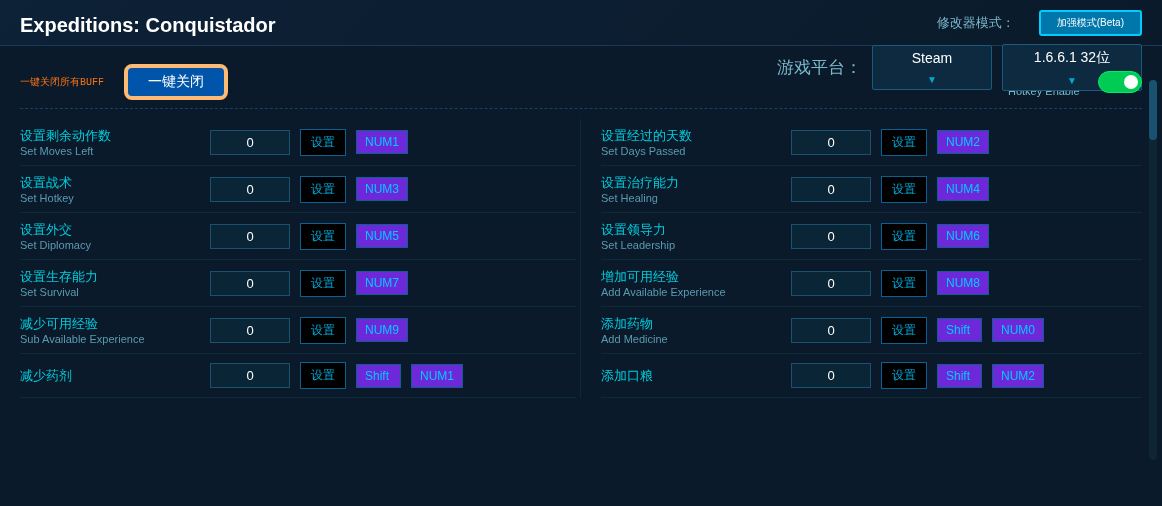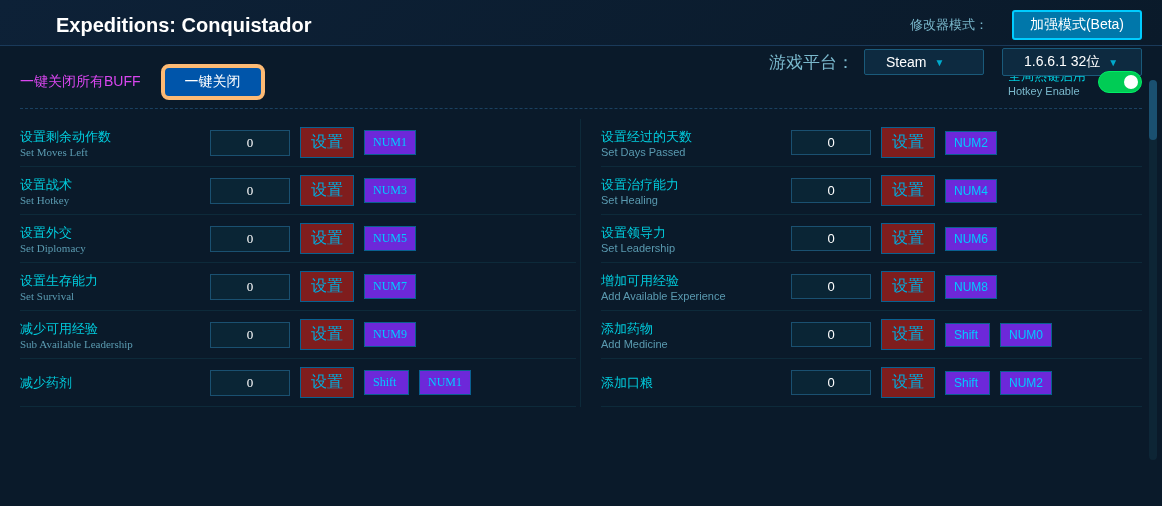--- a/index.html
+++ b/index.html
@@ -19,21 +19,20 @@
     .title-zh {
       font-size: 18px;
       font-weight: bold;
       color: #00eaff;
     }
     .title-en {
       font-size: 20px;
       font-weight: bold;
       color: #ffffff;
       margin-top: 2px;
-      margin-left: 36px;
     }
     .header-right {
       position: absolute;
       top: 10px;
       right: 20px;
       display: flex;
       flex-direction: column;
       gap: 8px;
       align-items: flex-end;
     }
@@ -44,21 +43,21 @@
     }
     .mode-label {
       color: #7ab8cc;
       font-size: 13px;
     }
     .mode-btn {
       background: #1a6a8a;
       border: 2px solid #00aacc;
       color: #00eaff;
       padding: 4px 16px;
-      font-size: 14px;
+      font-size: 10px;
       font-family: inherit;
       cursor: pointer;
       border-radius: 3px;
     }
     .mode-btn.active {
       background: #0077aa;
       border-color: #00ccff;
       color: #ffffff;
     }
     .platform-row {
@@ -67,57 +66,58 @@
       gap: 10px;
     }
     .platform-label {
       color: #7ab8cc;
       font-size: 17px;
     }
     .dropdown {
       background: #0d2a40;
       border: 1px solid #1a5a7a;
       color: #ffffff;
-      padding: 4px 21px;
+      padding: 4px 4px;
       font-size: 14px;
       font-family: inherit;
       cursor: pointer;
       display: flex;
       align-items: center;
       gap: 8px;
       min-width: 120px;
       border-radius: 2px;
+      flex-direction: column;
     }
     .dropdown-arrow {
       color: #00aacc;
       font-size: 10px;
     }
     .version-dropdown {
       min-width: 140px;
-      margin-left: 8px;
     }
     .content {
       padding: 10px 20px;
     }
     .top-controls {
       display: flex;
       align-items: center;
       justify-content: space-between;
       padding: 8px 0;
       border-bottom: 1px dashed #1a4060;
       margin-bottom: 10px;
     }
     .buff-section {
       display: flex;
       align-items: center;
       gap: 20px;
     }
     .buff-label {
-      font-size: 14px;
-      color: #d946ef;
+      font-size: 10px;
+      color: #f97316;
+      font-family: Liberation Mono, monospace;
     }
     .btn-close-all {
       background: #0055aa;
       border: 4px solid #fdba74;
       color: #ffffff;
       padding: 5px 20px;
       font-size: 14px;
       font-family: inherit;
       cursor: pointer;
       border-radius: 8px;
@@ -187,46 +187,45 @@
       background: #0a2535;
       border: 1px solid #1a5070;
       color: #ffffff;
       width: 80px;
       padding: 4px 8px;
       text-align: center;
       font-size: 13px;
       font-family: inherit;
     }
     .set-btn {
-      background: #7f1d1d;
+      background: #000000;
       border: 1px solid #0a6090;
       color: #00aadd;
       padding: 4px 10px;
-      font-size: 16px;
+      font-size: 12px;
       font-family: inherit;
       cursor: pointer;
     }
     .key-badge {
       background: #6d28d9;
       border: 1px solid #0a6090;
       color: #00ccff;
       padding: 4px 8px;
       font-size: 12px;
       font-family: inherit;
       cursor: pointer;
       min-width: 50px;
       text-align: left;
     }
     .key-badge.wide {
       min-width: 45px;
     }
     .left-section {
       padding-right: 4px;
       border-right: 1px solid #0d2a3a;
-      font-family: Liberation Serif, serif;
     }
     .right-section {
       padding-left: 20px;
     }
     .scrollbar-hint {
       position: absolute;
       right: 5px;
       top: 80px;
       width: 8px;
       height: 380px;
@@ -326,21 +325,21 @@
             <span class="label-en">Set Survival</span>
           </div>
           <input class="value-input" type="text" value="0" style="">
           <button class="set-btn">设置</button>
           <button class="key-badge">NUM7</button>
         </div>
 
         <div class="setting-row">
           <div class="setting-label">
             <span class="label-zh">减少可用经验</span>
-            <span class="label-en">Sub Available Leadership</span>
+            <span class="label-en">Sub Available Experience</span>
           </div>
           <input class="value-input" type="text" value="0" style="">
           <button class="set-btn">设置</button>
           <button class="key-badge">NUM9</button>
         </div>
 
         <div class="setting-row">
           <div class="setting-label">
             <span class="label-zh">减少药剂</span>
             <span class="label-en"></span>

